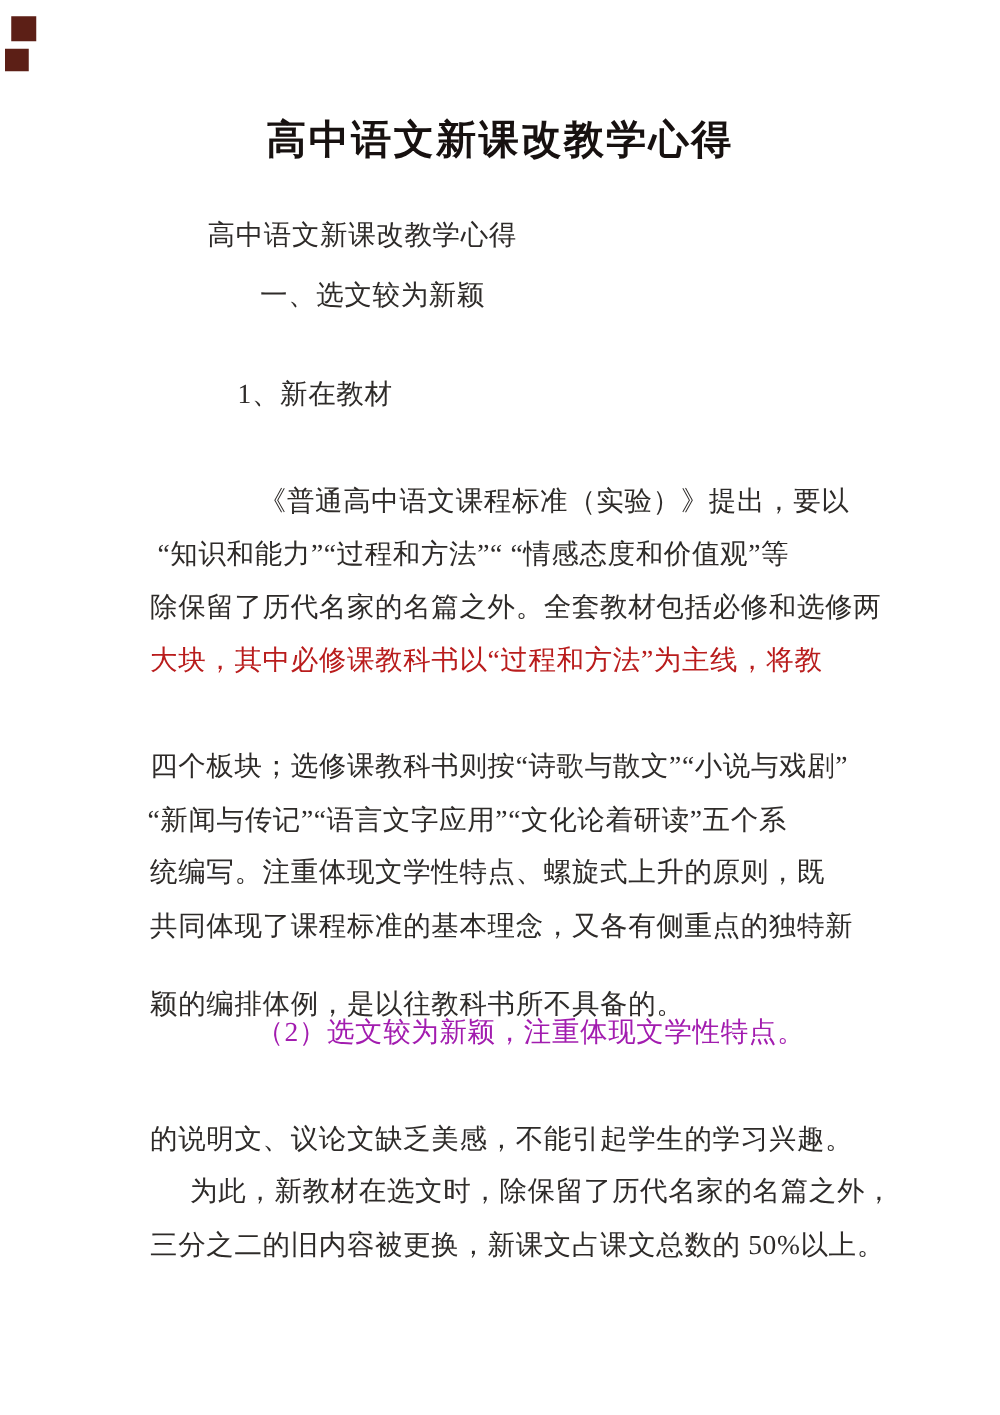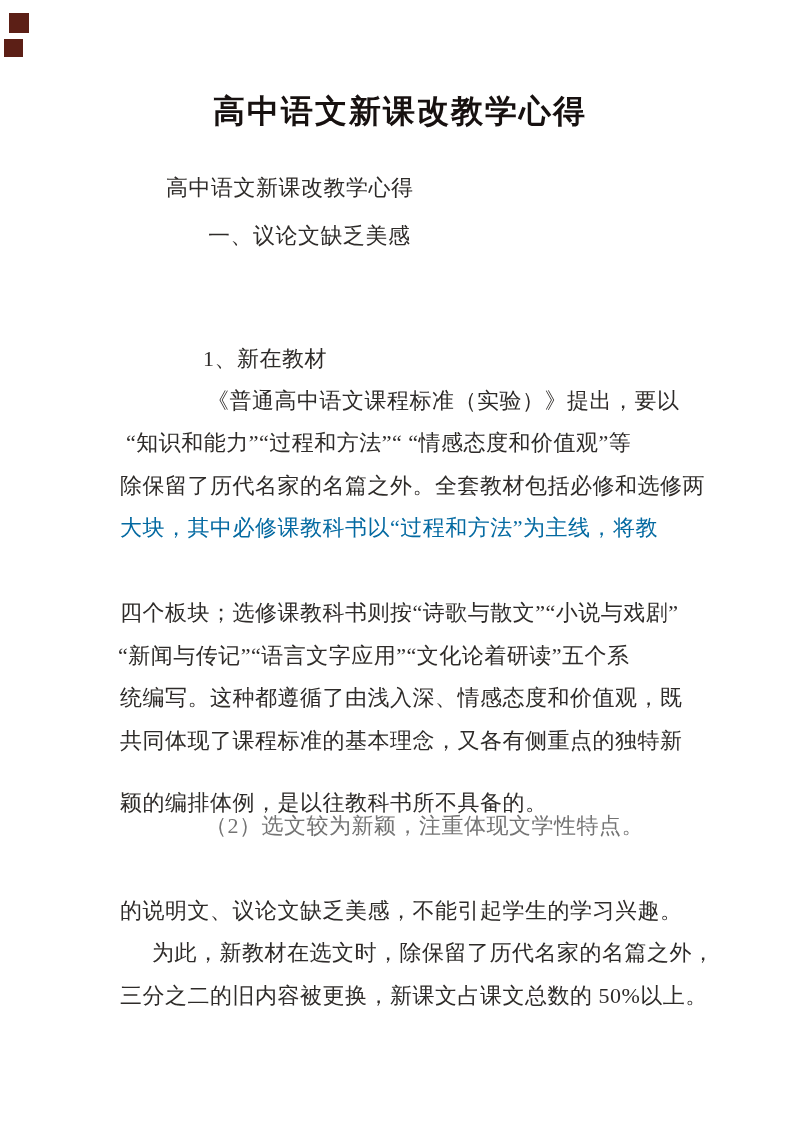--- a/index.html
+++ b/index.html
@@ -37,29 +37,29 @@
 <body>
 
 <div class="page" style="background: rgb(255, 255, 255);">
 
   <span class="corner-mark mark-1" style="background: rgb(92, 31, 22);"></span>
   <span class="corner-mark mark-2" style="background: rgb(92, 31, 22);"></span>
 
   <div class="doc-title" style="color: rgb(23, 17, 16);">高中语文新课改教学心得</div>
 
   <div class="ln" style="left: 166px; top: 174px; color: rgb(46, 43, 41);">高中语文新课改教学心得</div>
-  <div class="ln" style="left: 208px; top: 222px; color: rgb(46, 43, 41);">一、议论文缺乏美感</div>
-  <div class="ln" style="left: 203px; top: 301px; color: rgb(46, 43, 41); margin-top: 44px;">1、新在教材</div>
+  <div class="ln" style="left: 208px; top: 222px; color: rgb(46, 43, 41);">一、选文较为新颖</div>
+  <div class="ln" style="left: 190px; top: 301px; color: rgb(46, 43, 41);">1、新在教材</div>
   <div class="ln" style="left: 207px; top: 387px; color: rgb(46, 43, 41);">《普通高中语文课程标准（实验）》提出，要以</div>
   <div class="ln" style="left: 126px; top: 429px; color: rgb(46, 43, 41);">“知识和能力”“过程和方法”“ “情感态度和价值观”等</div>
   <div class="ln" style="left: 120px; top: 472px; color: rgb(46, 43, 41);">除保留了历代名家的名篇之外。全套教材包括必修和选修两</div>
-  <div class="ln" style="left: 120px; top: 514px; color: #0369a1;">大块，其中必修课教科书以“过程和方法”为主线，将教</div>
+  <div class="ln" style="left: 120px; top: 514px; color: #b91c1c;">大块，其中必修课教科书以“过程和方法”为主线，将教</div>
   <div class="ln" style="left: 120px; top: 599px; color: rgb(46, 43, 41);">四个板块；选修课教科书则按“诗歌与散文”“小说与戏剧”</div>
   <div class="ln" style="left: 118px; top: 642px; color: rgb(46, 43, 41);">“新闻与传记”“语言文字应用”“文化论着研读”五个系</div>
-  <div class="ln" style="left: 120px; top: 684px; color: rgb(46, 43, 41);">统编写。这种都遵循了由浅入深、情感态度和价值观，既</div>
+  <div class="ln" style="left: 120px; top: 684px; color: rgb(46, 43, 41);">统编写。注重体现文学性特点、螺旋式上升的原则，既</div>
   <div class="ln" style="left: 120px; top: 727px; color: rgb(46, 43, 41);">共同体现了课程标准的基本理念，又各有侧重点的独特新</div>
   <div class="ln" style="left: 120px; top: 769px; color: rgb(46, 43, 41); margin-top: 20px;">颖的编排体例，是以往教科书所不具备的。</div>
-  <div class="ln" style="left: 205px; top: 812px; color: #737373;">（2）选文较为新颖，注重体现文学性特点。</div>
+  <div class="ln" style="left: 205px; top: 812px; color: #a21caf;">（2）选文较为新颖，注重体现文学性特点。</div>
   <div class="ln" style="left: 120px; top: 897px; color: rgb(46, 43, 41);">的说明文、议论文缺乏美感，不能引起学生的学习兴趣。</div>
   <div class="ln" style="left: 120px; top: 939px; color: rgb(46, 43, 41); margin-left: 32px;">为此，新教材在选文时，除保留了历代名家的名篇之外，</div>
   <div class="ln" style="left: 120px; top: 982px; color: rgb(46, 43, 41);">三分之二的旧内容被更换，新课文占课文总数的 50%以上。</div>
 
 </div>
 
 </body></html>

